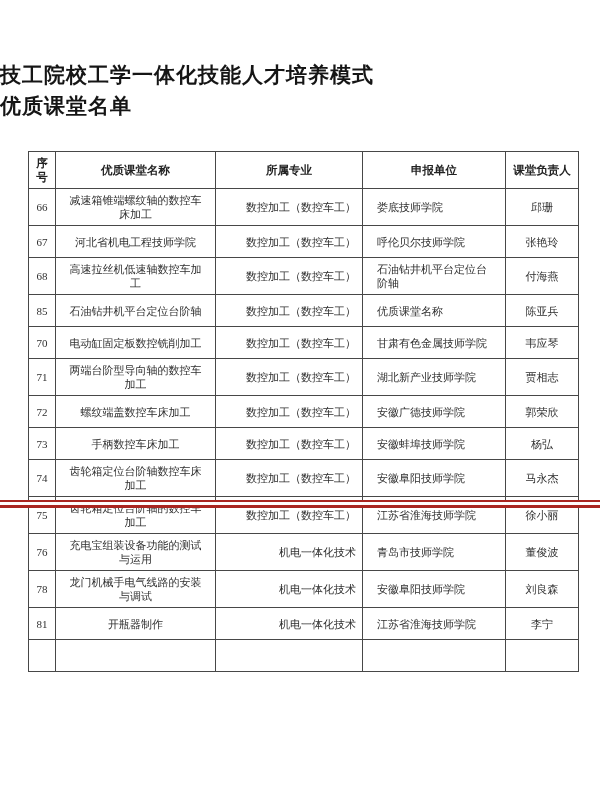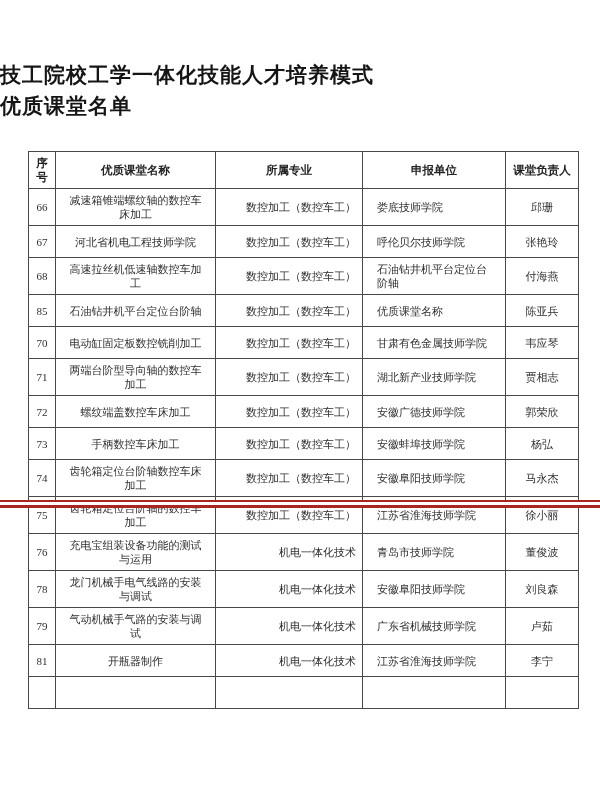--- a/index.html
+++ b/index.html
@@ -175,27 +175,20 @@
     <td class="c-person">董俊波</td>
   </tr>
         <tr>
     <td class="c-no">78</td>
     <td class="c-name">龙门机械手电气线路的安装与调试</td>
     <td class="c-major">机电一体化技术</td>
     <td class="c-org">安徽阜阳技师学院</td>
     <td class="c-person">刘良森</td>
   </tr>
         <tr>
-    <td class="c-no">79</td>
-    <td class="c-name">气动机械手气路的安装与调试</td>
-    <td class="c-major">机电一体化技术</td>
-    <td class="c-org">广东省机械技师学院</td>
-    <td class="c-person">卢茹</td>
-  </tr>
-        <tr>
     <td class="c-no">81</td>
     <td class="c-name">开瓶器制作</td>
     <td class="c-major">机电一体化技术</td>
     <td class="c-org">江苏省淮海技师学院</td>
     <td class="c-person">李宁</td>
   </tr>
         <tr id="partial-row">
         <td></td>
         <td class="c-name"></td>
         <td class="c-major"></td>

